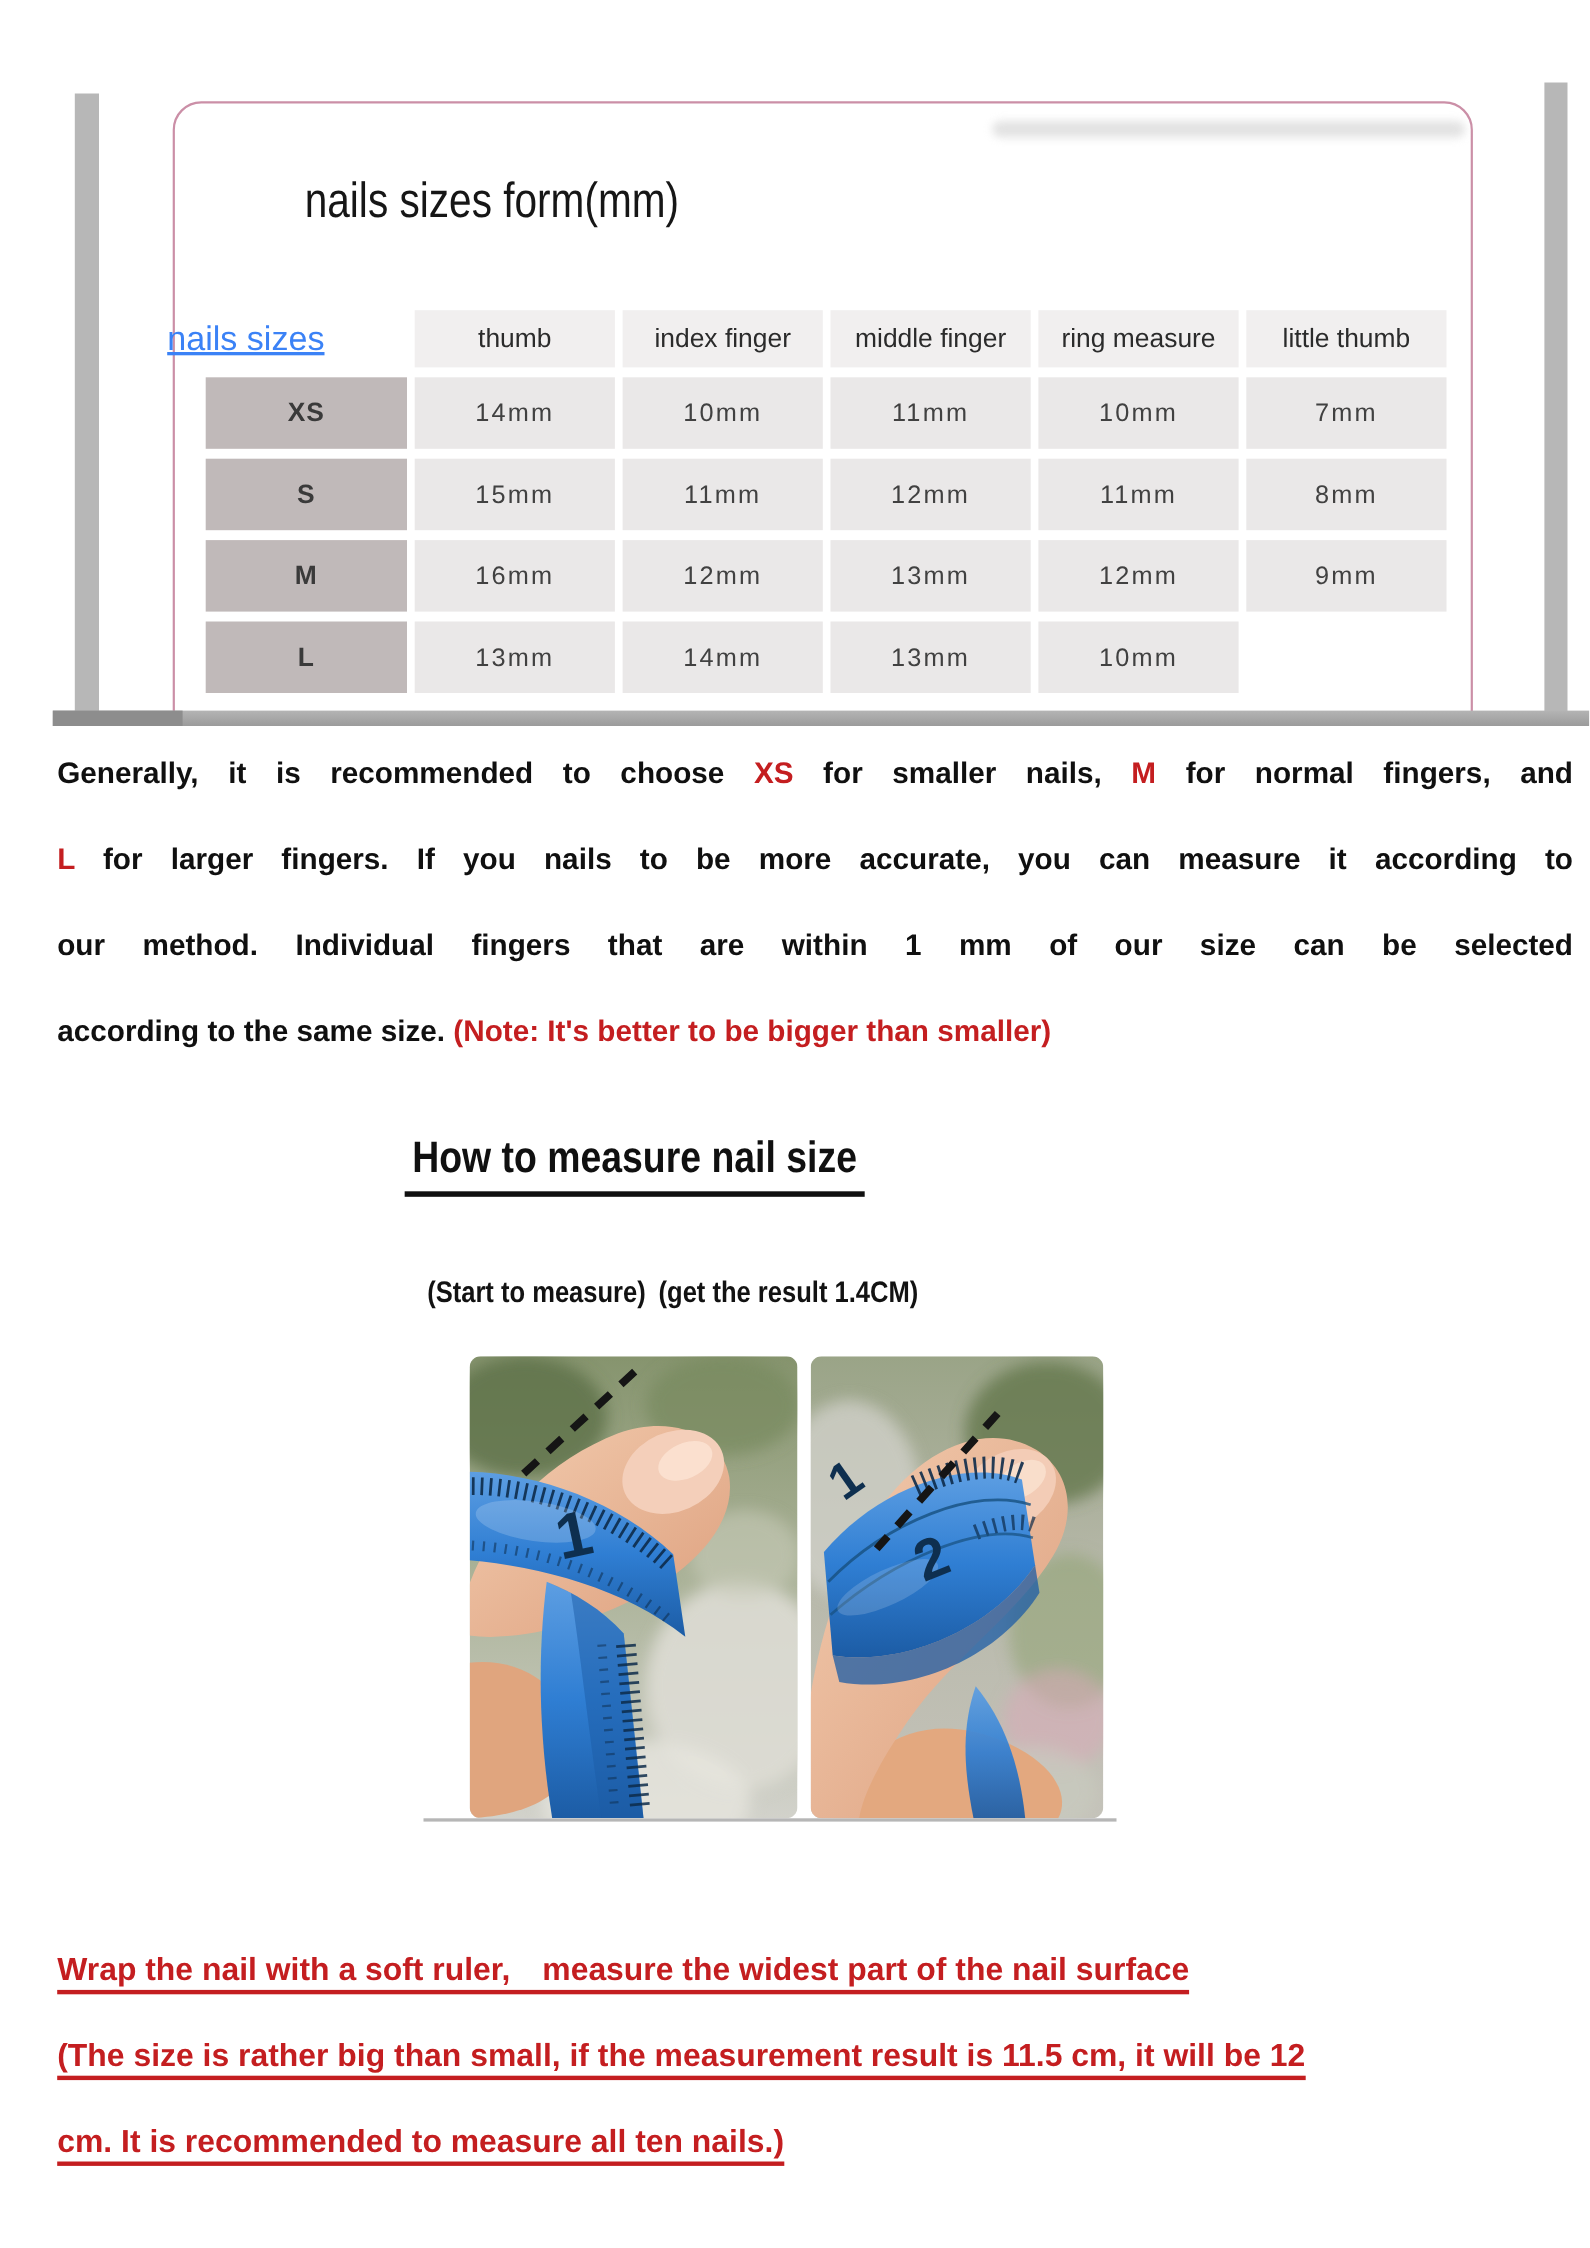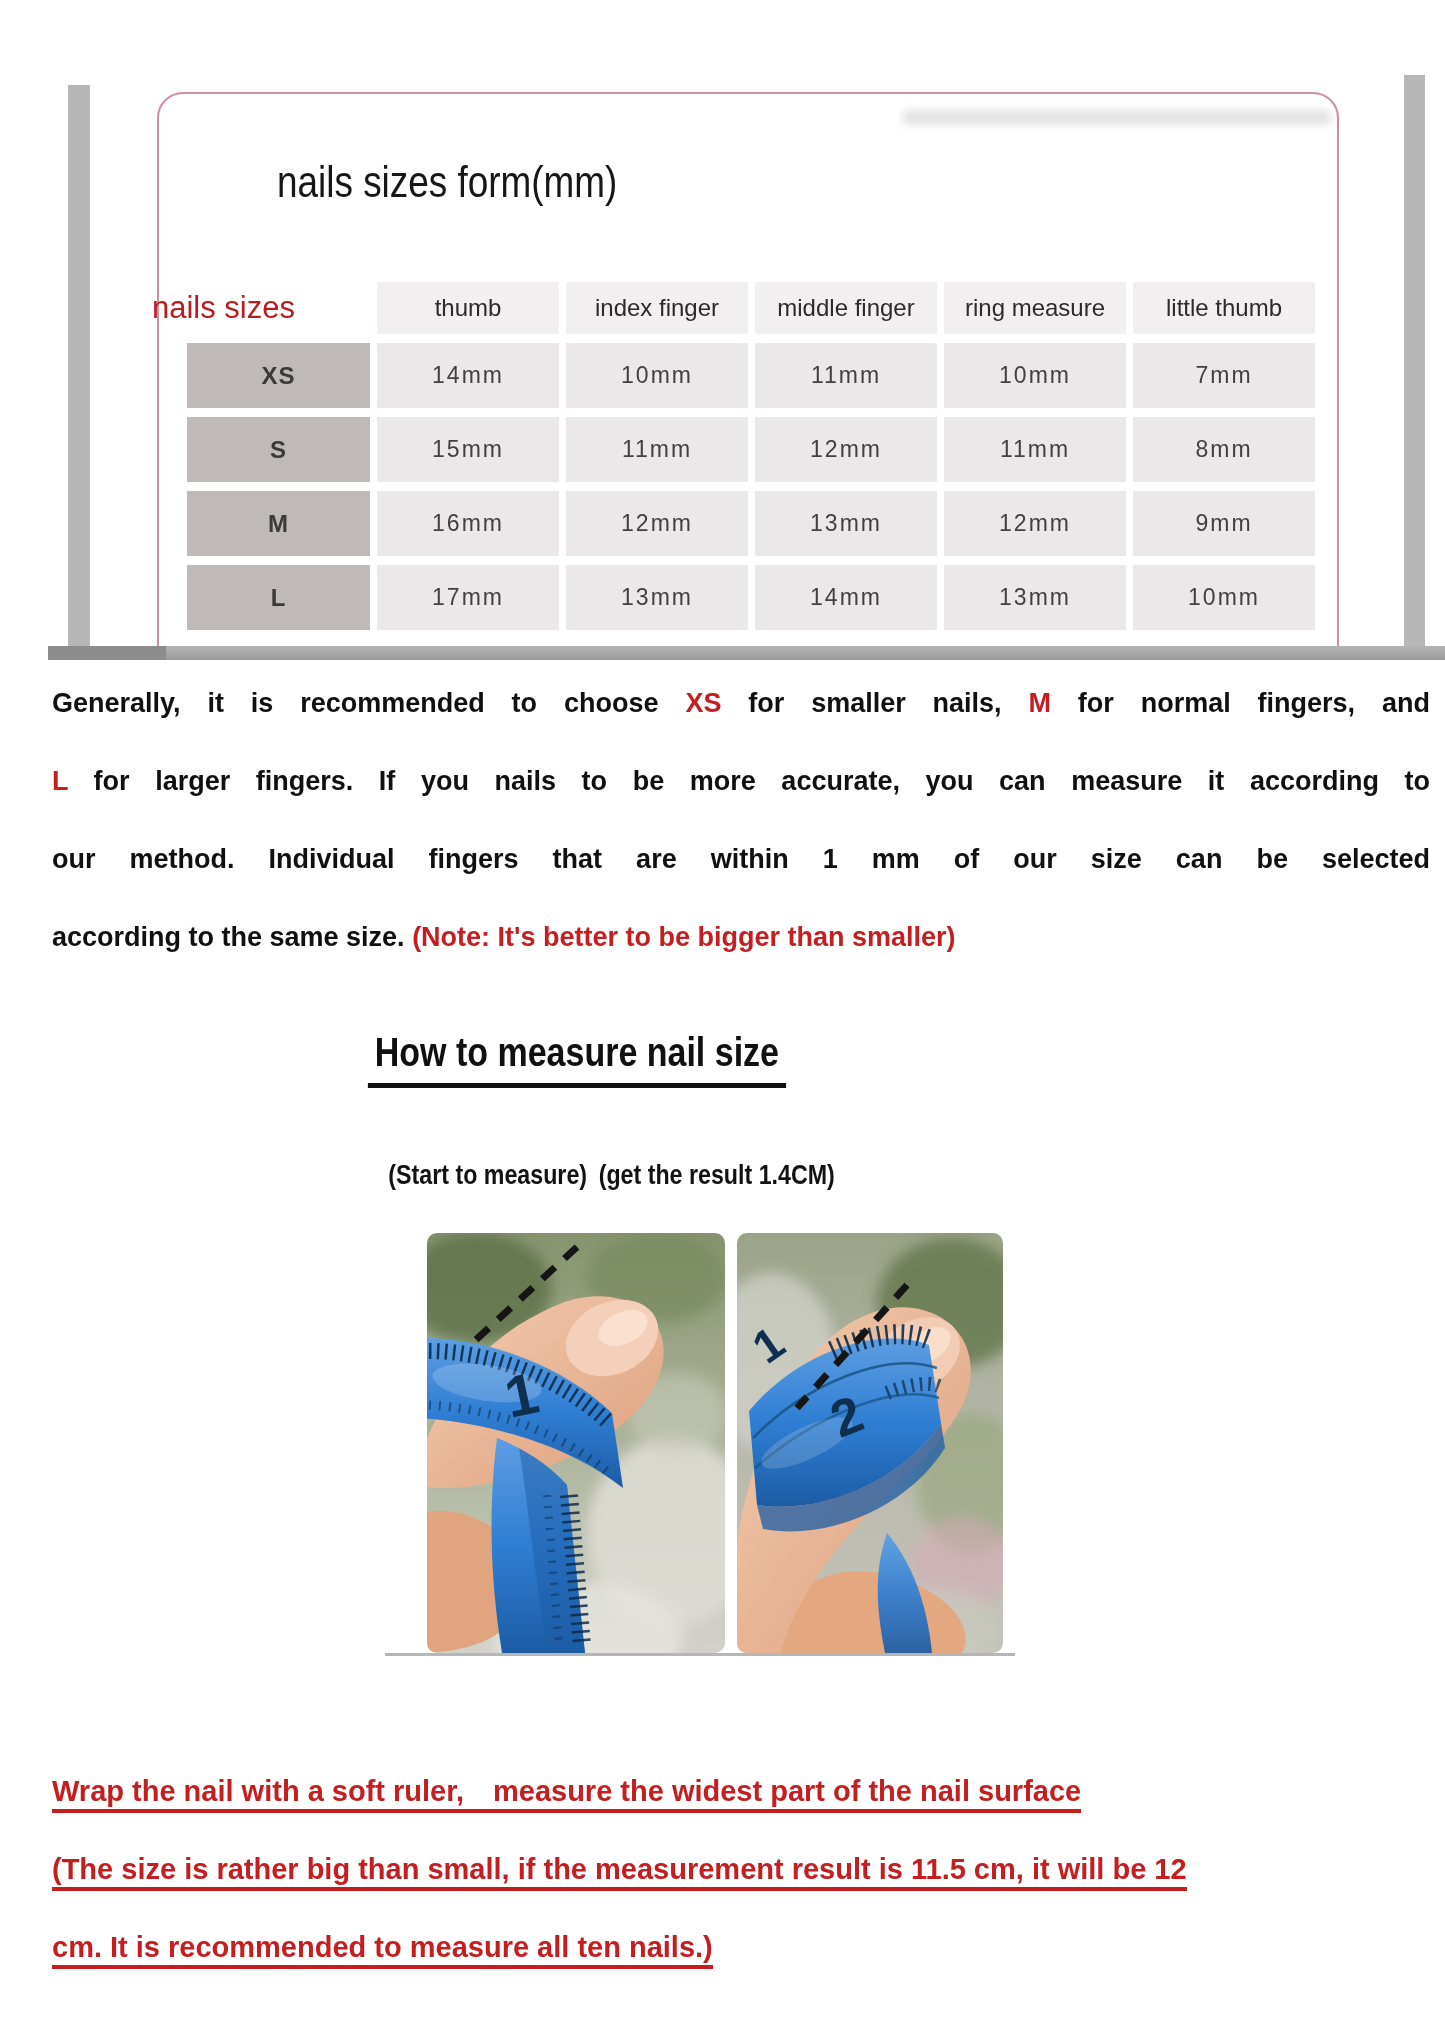--- a/index.html
+++ b/index.html
@@ -20,21 +20,21 @@
           filter:blur(4px);border-radius:8px;opacity:.75;}
   .chart-title{position:absolute;left:118px;top:52px;font-size:45px;font-weight:500;color:#161616;
                line-height:72px;white-space:nowrap;transform:scaleX(.82);transform-origin:left center;}
 
   .chart-grid{position:absolute;left:28px;top:188px;display:grid;
               grid-template-columns:183px repeat(5,182px);
               grid-template-rows:52px repeat(4,65px);
               column-gap:7px;row-gap:9px;}
   .hcell{display:flex;align-items:center;justify-content:center;background:#f1efef;
          font-size:24px;color:#2b2b2b;}
-  .hcell.first{background:transparent;justify-content:flex-start;font-size:31px;color:#b91c1c;margin-left:-35px;}
+  .hcell.first{background:transparent;justify-content:flex-start;font-size:31px;color:#3b82f6;margin-left:-35px;text-decoration:underline;}
   .lcell{display:flex;align-items:center;justify-content:center;background:#c0b9b9;
          font-size:24px;font-weight:600;color:#3a3a3a;letter-spacing:1px;}
   .vcell{display:flex;align-items:center;justify-content:center;background:#eae8e8;
          font-size:23px;color:#414141;letter-spacing:2px;}
 
   
   .para{position:absolute;left:52px;top:664px;width:1378px;font-size:27px;font-weight:700;color:#101010;}
   .pline{height:78px;line-height:78px;}
   .pj{text-align:justify;text-align-last:justify;}
   .red{color:#c41e20;}
@@ -91,21 +91,20 @@
       <div class="vcell">8mm</div>
 
       <div class="lcell">M</div>
       <div class="vcell">16mm</div>
       <div class="vcell">12mm</div>
       <div class="vcell">13mm</div>
       <div class="vcell">12mm</div>
       <div class="vcell">9mm</div>
 
       <div class="lcell">L</div>
-      <div class="vcell">17mm</div>
       <div class="vcell">13mm</div>
       <div class="vcell">14mm</div>
       <div class="vcell">13mm</div>
       <div class="vcell">10mm</div>
     </div>
   </div>
 
   <div id="bottomBar"></div>
 
   <div class="para">

